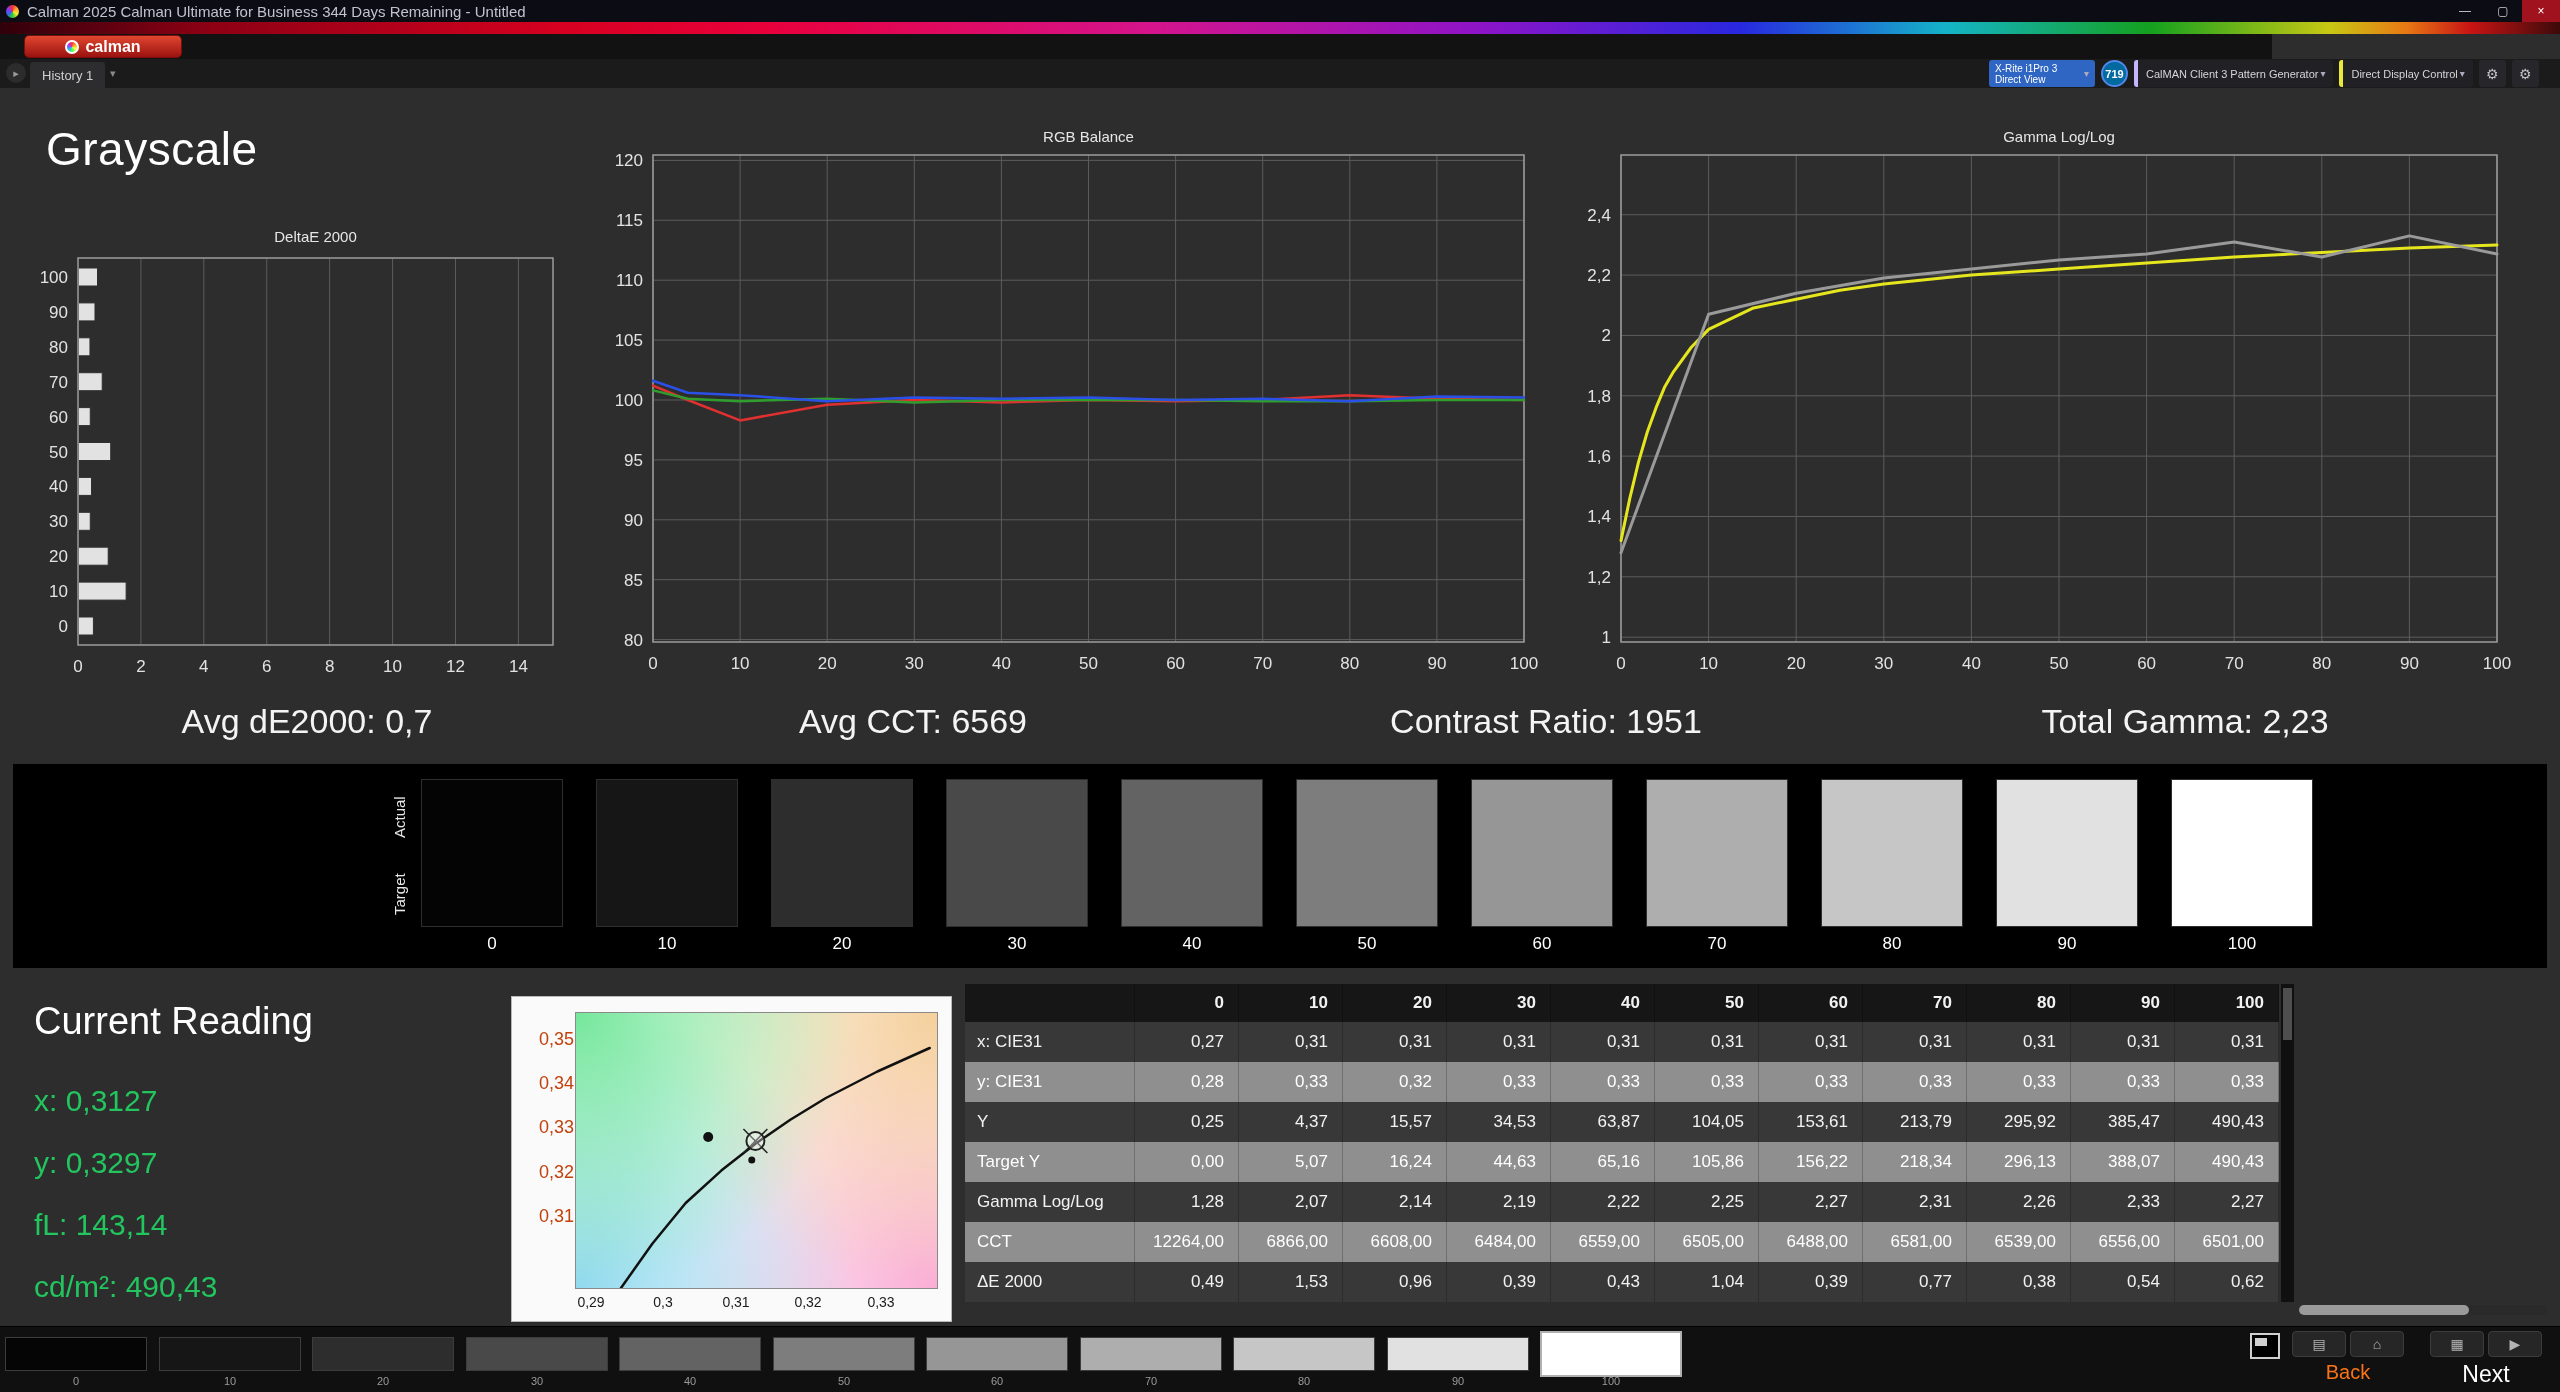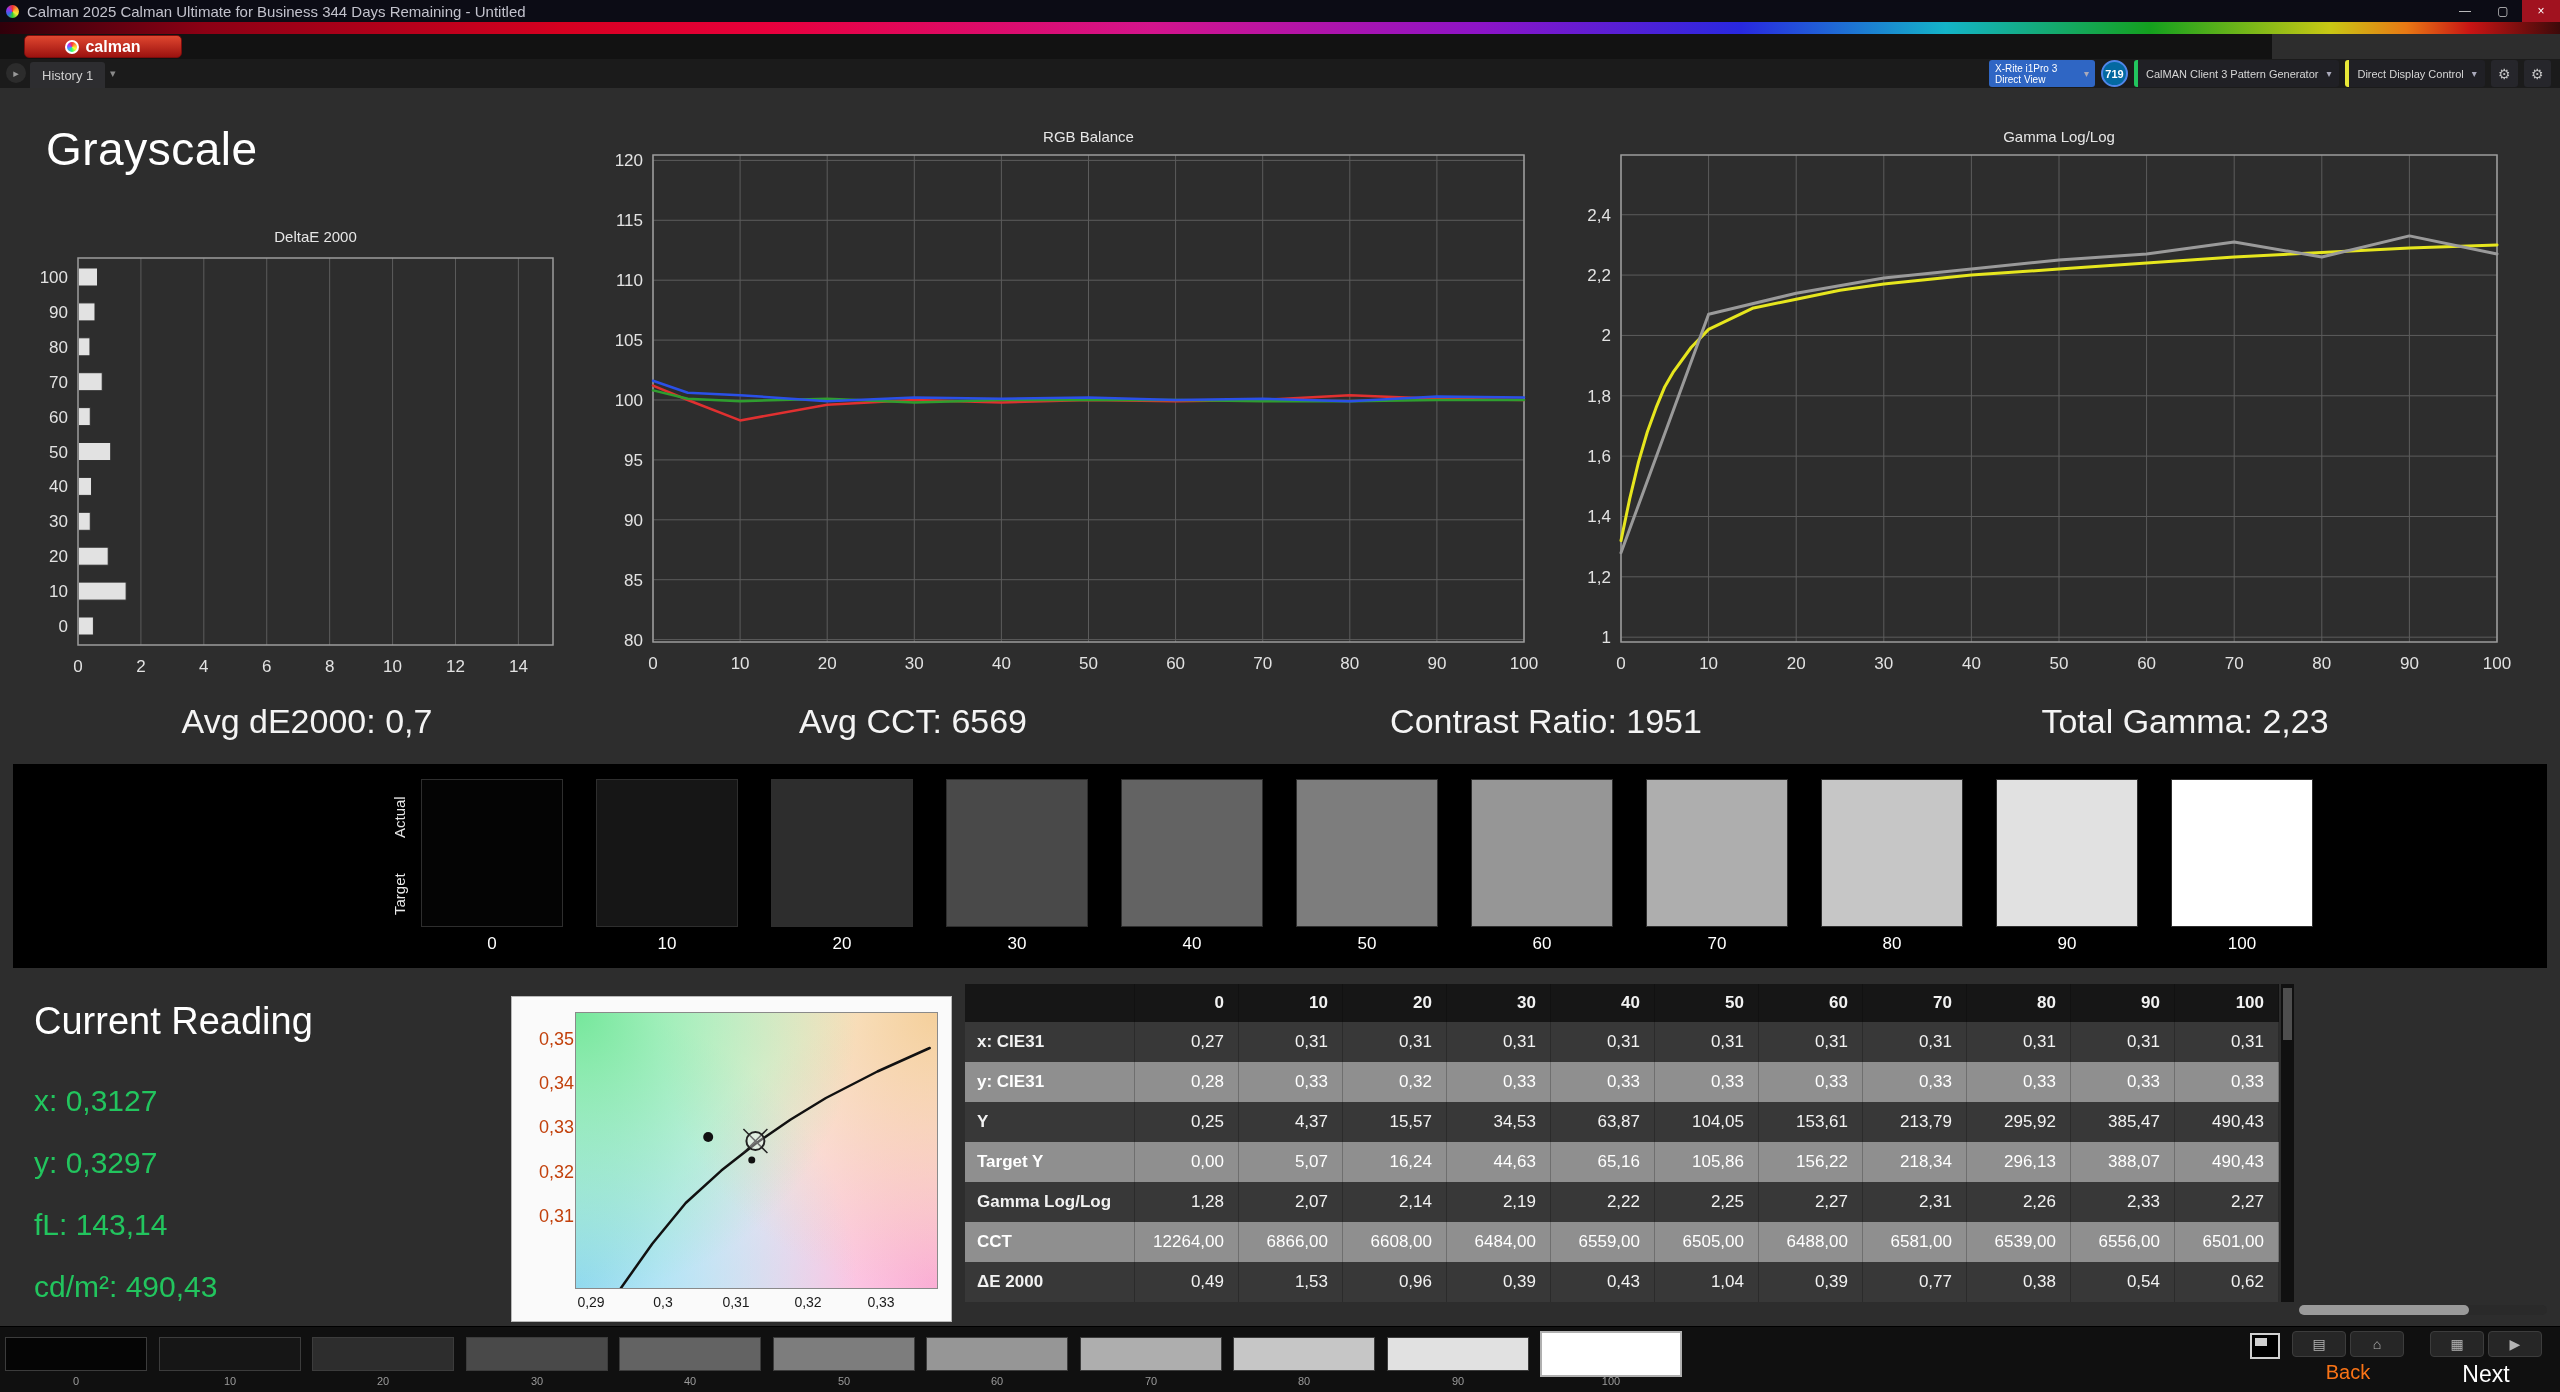--- a/index.html
+++ b/index.html
@@ -23,21 +23,21 @@
 
 .tabrow{position:absolute;left:0;top:59px;width:2560px;height:29px;background:#1b1b1b}
 .playbtn{position:absolute;left:6px;top:4px;width:20px;height:20px;border-radius:50%;background:#2c2c2c;color:#9a9a9a;font-size:11px;display:flex;align-items:center;justify-content:center}
 .tab{position:absolute;left:30px;top:3px;height:26px;background:#2d2d30;color:#cfcfcf;font-size:13px;display:flex;align-items:center;padding:0 12px;border-radius:3px 3px 0 0}
 .tabdrop{position:absolute;left:110px;top:8px;color:#8a8a8a;font-size:11px}
 .tb-right{position:absolute;left:1989px;top:1px;height:27px;display:flex;gap:6px;align-items:stretch}
 .meter-btn{width:106px;background:#2f66c4;border-radius:3px;color:#fff;display:flex;align-items:center;padding:0 6px;gap:4px}
 .meter-lines{flex:1}
 .meter-l1{font-size:10px;line-height:11px;white-space:nowrap}
 .badge{width:27px;height:27px;border-radius:50%;background:#0369a1;border:2px solid #4f86e8;color:#fff;font-size:11px;font-weight:bold;display:flex;align-items:center;justify-content:center}
-.src-btn{background:#202025;border-left:4px solid #22c55e;border-radius:3px;color:#d6d6d6;font-size:11px;display:flex;align-items:center;gap:8px;padding:0 8px;white-space:nowrap}
+.src-btn{background:#202025;border-left:4px solid #c4b5fd;border-radius:3px;color:#d6d6d6;font-size:11px;display:flex;align-items:center;gap:2px;padding:0 8px;white-space:nowrap}
 .src-btn.yellow{border-left-color:#e8e838}
 .src-btn .arr, .meter-btn .arr{color:#aab;font-size:10px}
 .gearbtn{width:27px;background:#26262b;border-radius:3px;color:#c2c2c2;font-size:14px;display:flex;align-items:center;justify-content:center}
 
 
 .page-title{position:absolute;left:46px;top:122px;font-size:46px;font-weight:300;color:#fff;letter-spacing:.5px}
 .chart-title{position:absolute;text-align:center;font-size:15px;color:#e6e6e6}
 .t-deltae{left:78px;top:228px;width:475px}
 .t-rgb{left:653px;top:128px;width:871px}
 .t-gamma{left:1621px;top:128px;width:876px}
@@ -69,21 +69,21 @@
   radial-gradient(circle at 100% 100%, rgba(250,168,212,.95), rgba(250,168,212,0) 62%),
   #fff}
 .cie-ytick{position:absolute;left:12px;width:50px;text-align:right;font-size:18px;color:#c2410c}
 .cie-xtick{position:absolute;top:297px;width:50px;text-align:center;font-size:14px;color:#1a1a1a}
 
 
 .rtable{position:absolute;left:965px;top:984px;width:1314px}
 .rrow{display:grid;grid-template-columns:170px repeat(11,104px)}
 .rcell{height:40px;line-height:40px;font-size:17px;color:#f2f2f2;text-align:right;padding-right:14px;border-right:1px solid rgba(0,0,0,.22);overflow:hidden;white-space:nowrap}
 .rhead .rcell{height:38px;line-height:38px;background:#161616;font-weight:bold}
-.rlabel{text-align:left;padding-left:12px;font-weight:bold}
+.rlabel{text-align:left;padding-left:12px;font-weight:normal}
 .rowdark .rcell{background:#383838}
 .rowlight .rcell{background:#8f8f8f;color:#fff}
 .vscroll{position:absolute;left:2281px;top:984px;width:13px;height:318px;background:#101010}
 .vhandle{position:absolute;left:2px;top:4px;width:9px;height:52px;background:#4e4e4e}
 .hscroll{position:absolute;left:2299px;top:1305px;width:248px;height:10px;background:#2a2a2a;border-radius:5px}
 .hhandle{position:absolute;left:0;top:0;width:170px;height:10px;background:#9a9a9a;border-radius:5px}
 
 
 .bottombar{position:absolute;left:0;top:1326px;width:2560px;height:66px;background:#101010;border-top:1px solid #000}
 .bswatch{position:absolute;top:10px;width:142px;height:34px;border:1px solid #3c3c3c}

